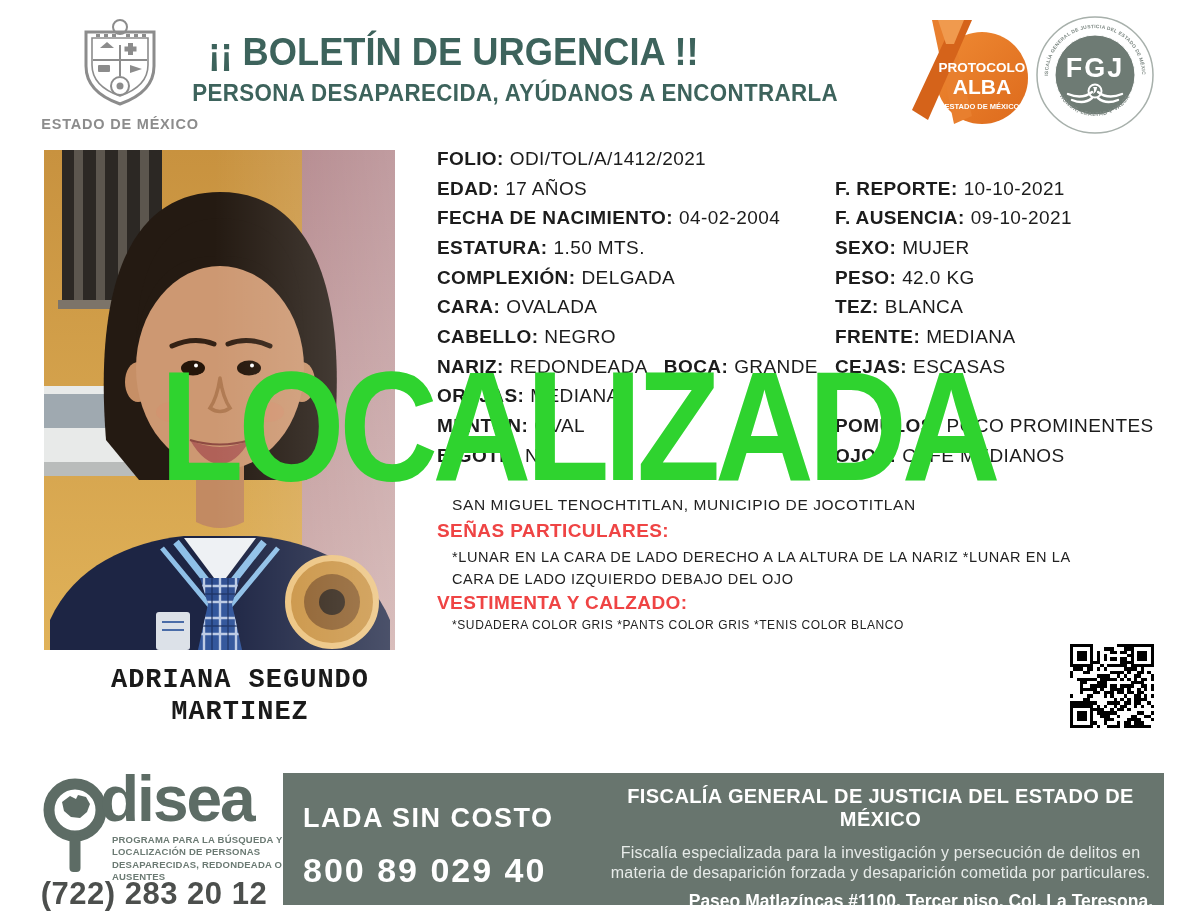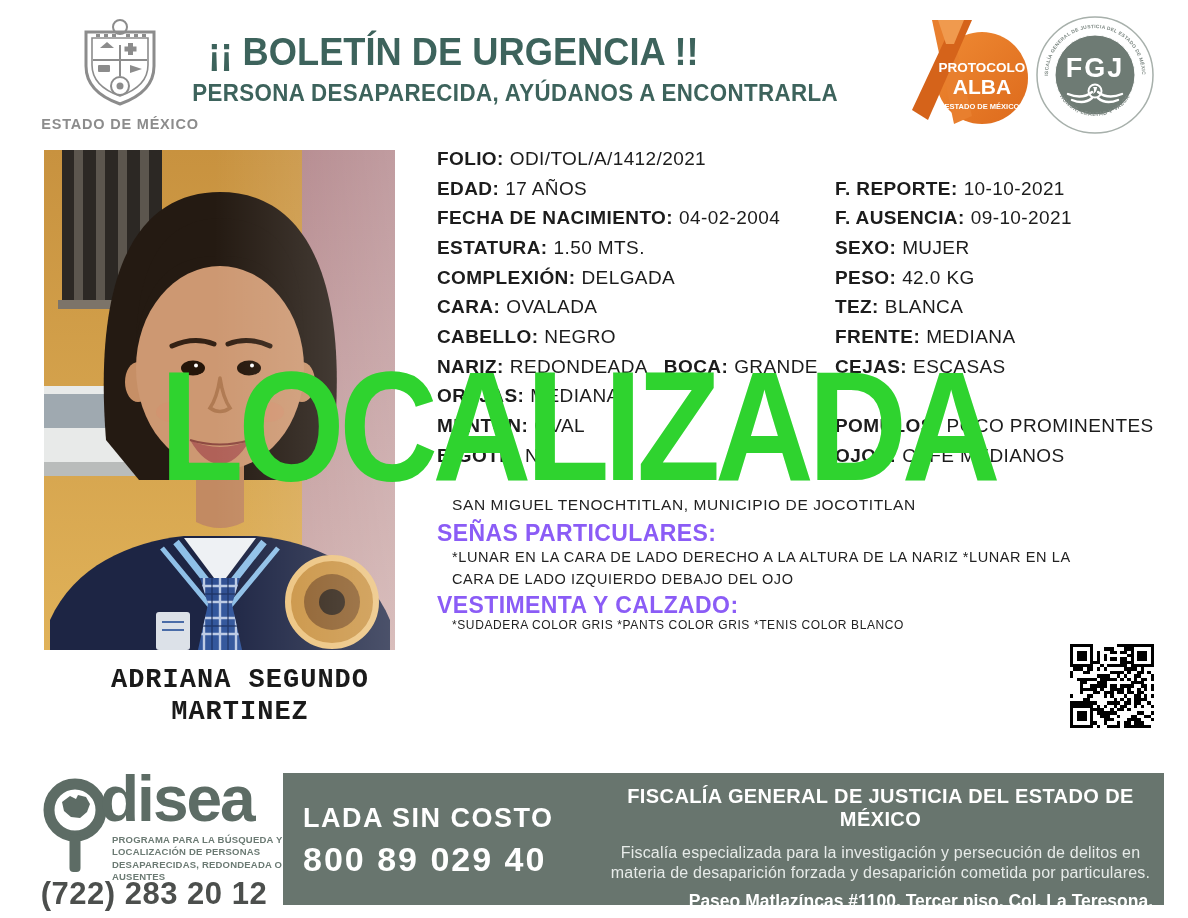--- a/index.html
+++ b/index.html
@@ -24,40 +24,40 @@
 
   
   .details-rows{position:absolute;left:437px;top:144px;width:727px;}
   .drow{display:flex;height:29.7px;align-items:center;}
   .dcell{white-space:nowrap;font-size:19px;color:#1c1c1c;letter-spacing:.4px;}
   .dcell-left{width:398px;flex:0 0 398px;}
   .dcell-right{flex:1;}
   .dlabel{font-weight:bold;margin-right:6px;}
   .dvalue{margin-right:16px;}
   .lugar-value{position:absolute;left:452px;top:496px;font-size:15.5px;color:#222;letter-spacing:.6px;}
-  .section-title{position:absolute;left:437px;font-size:23px;font-weight:bold;color:#8b5cf6;letter-spacing:.4px;}
+  .section-title{position:absolute;left:437px;font-size:19px;font-weight:bold;color:#ef4444;letter-spacing:.4px;}
   .senas-title{top:520px;}
   .senas-body{position:absolute;left:452px;top:546px;width:645px;font-size:14.5px;color:#222;letter-spacing:.6px;line-height:1.55;}
   .vest-title{top:592px;}
   .vest-body{position:absolute;left:452px;top:618px;width:645px;font-size:12px;color:#222;letter-spacing:.6px;}
 
   
   .qr{position:absolute;left:1063px;top:637px;width:98px;height:98px;background:#fff;}
   .qr svg{display:block;width:100%;height:100%;}
 
   
   .watermark{position:absolute;left:160px;top:348px;z-index:60;color:#2fd32f;
     font-size:152px;font-weight:bold;line-height:1;letter-spacing:-6px;white-space:nowrap;
     transform:scale(.9,1.02);transform-origin:left top;pointer-events:none;}
 
   
   .footer-band{position:absolute;left:283px;top:773px;width:881px;height:132px;background:#68756e;}
   .lada-block{position:absolute;left:20px;top:0;width:300px;height:132px;color:#fff;text-align:left;}
   .lada-label{margin-top:30px;font-size:27px;font-weight:bold;letter-spacing:1.5px;}
-  .lada-number{margin-top:6px;font-size:34px;font-weight:bold;letter-spacing:2px;}
+  .lada-number{margin-top:17px;font-size:34px;font-weight:bold;letter-spacing:2px;}
   .fiscalia-block{position:absolute;left:325px;top:0;width:545px;height:132px;color:#fff;}
   .fiscalia-title{margin-top:12px;text-align:center;font-size:20px;font-weight:bold;letter-spacing:.4px;}
   .fiscalia-desc{margin-top:12px;text-align:center;font-size:16px;color:#e7ebe9;letter-spacing:.2px;line-height:1.25;}
   .fiscalia-address{margin-top:8px;text-align:right;font-size:17.5px;font-weight:bold;line-height:1.25;}
 
   .odisea-block{position:absolute;left:28px;top:776px;width:252px;}
   .odisea-brandrow{position:relative;height:92px;}
   .odisea-brandrow svg{position:absolute;left:8px;top:0;width:78px;height:100px;}
   .odisea-brand{position:absolute;left:72px;top:-14px;font-size:64px;font-weight:bold;color:#5d6c65;letter-spacing:-2px;}
   .odisea-tagline{position:absolute;left:84px;top:58px;width:200px;font-size:9.5px;font-weight:bold;color:#6b7a73;letter-spacing:.2px;line-height:1.3;}

